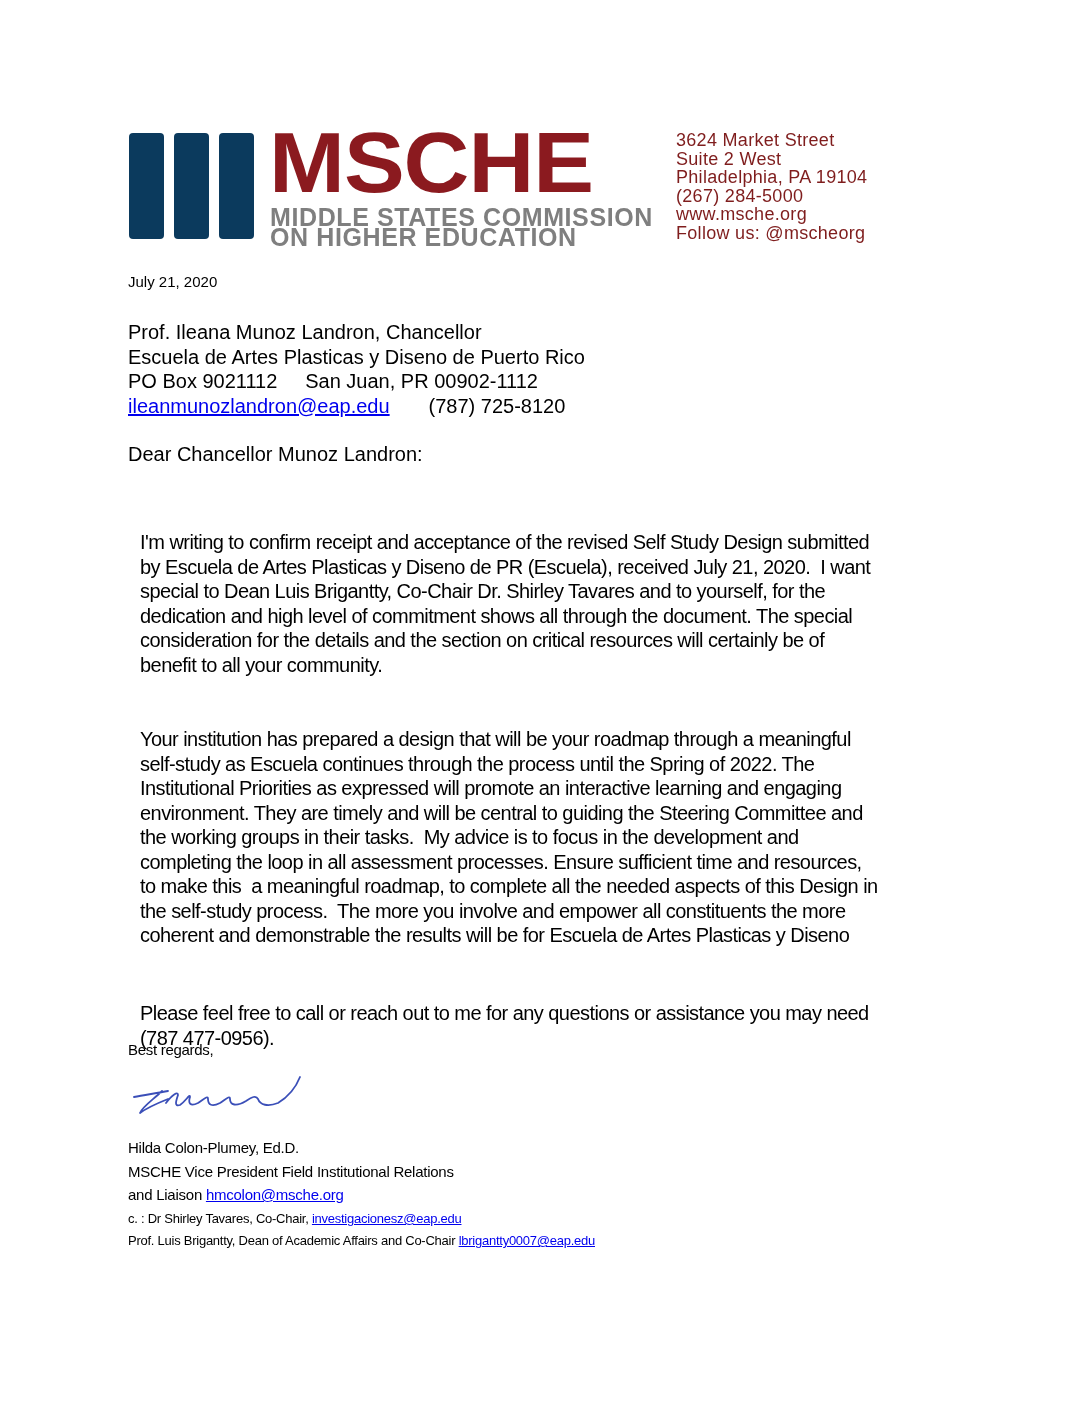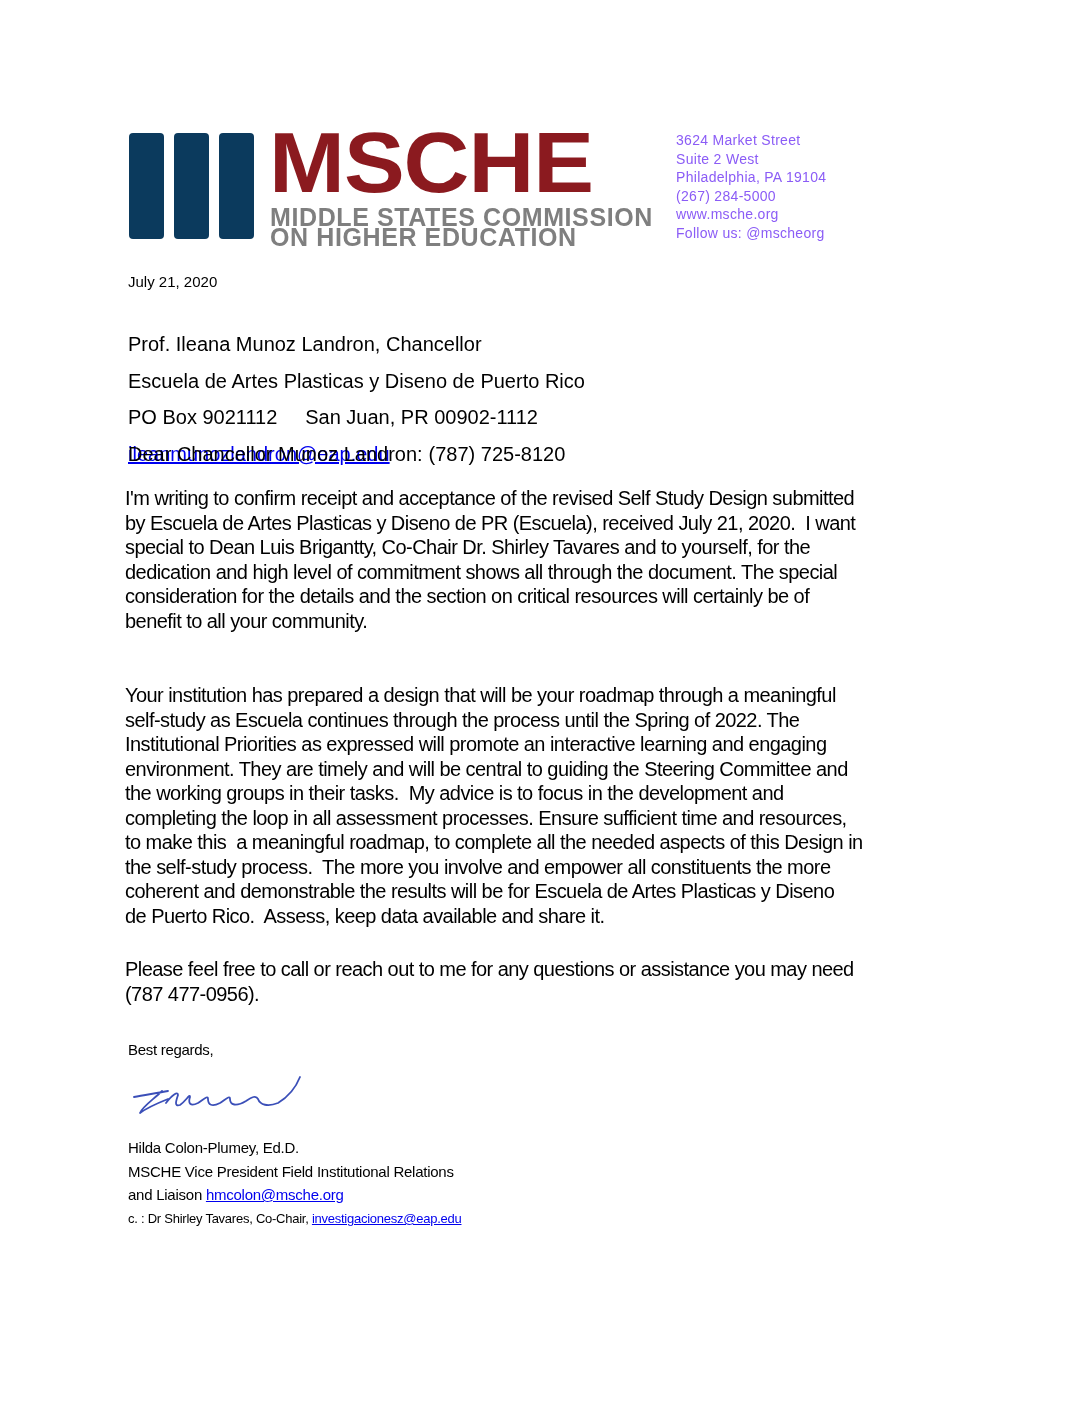--- a/index.html
+++ b/index.html
@@ -11,31 +11,31 @@
   .logo { position: absolute; left: 129px; top: 133px; height: 108px; width: 520px; }
   .bar { position: absolute; top: 0; width: 35px; height: 106px; background: #0b3a5d; border-radius: 4px; }
   .bar.b1 { left: 0; } .bar.b2 { left: 45px; } .bar.b3 { left: 90px; }
   .wordmark { position: absolute; left: 140px; top: -14px; font-family: "Liberation Sans", sans-serif;
               font-weight: bold; font-size: 86px; color: #8b1a1f; letter-spacing: -1px; line-height: 1;
               transform: scaleX(1.06); transform-origin: left top; }
   .subtitle { position: absolute; left: 141px; font-weight: bold; font-size: 25px; color: #7f7f7f;
               letter-spacing: 0.6px; line-height: 1; white-space: nowrap; }
   .subtitle.s1 { top: 72px; } .subtitle.s2 { top: 92px; }
 
-  .addr { position: absolute; left: 676px; top: 131px; font-size: 14px; line-height: 18.6px; color: #8b5cf6; letter-spacing: 0.3px; }
+  .addr { position: absolute; left: 676px; top: 131px; font-size: 18px; line-height: 18.6px; color: #7f1d1d; letter-spacing: 0.3px; }
   .addr div { white-space: nowrap; }
 
   
   .date { position: absolute; left: 128px; top: 273px; font-size: 15px; }
   .recipient { position: absolute; left: 128px; top: 320px; font-size: 20px; line-height: 24.5px; }
-  .recipient div { white-space: pre; margin-top: 12px; }
+  .recipient div { white-space: pre; }
   a, .link { color: #0000ee; text-decoration: underline; }
   .salutation { position: absolute; left: 128px; top: 443px; font-size: 20px; }
 
-  .para { position: absolute; left: 125px; width: 840px; font-size: 20px; line-height: 24.5px; letter-spacing: -0.55px; }
+  .para { position: absolute; left: 140px; width: 840px; font-size: 20px; line-height: 24.5px; letter-spacing: -0.55px; margin-top: 44px; }
   .para div { white-space: pre; }
   .p1 { top: 486px; }
   .p2 { top: 683px; }
   .p3 { top: 957px; }
 
   .closing { position: absolute; left: 128px; top: 1041px; font-size: 15px; letter-spacing: -0.3px; }
   .signature { position: absolute; left: 128px; top: 1073px; width: 190px; height: 45px; }
 
   .sigblock { position: absolute; left: 128px; top: 1136px; font-size: 15px; line-height: 23.5px; letter-spacing: -0.25px; }
   .sigblock div { white-space: nowrap; }
@@ -88,21 +88,20 @@
   <div class="para p2">
     <div>Your institution has prepared a design that will be your roadmap through a meaningful</div>
     <div>self-study as Escuela continues through the process until the Spring of 2022. The</div>
     <div>Institutional Priorities as expressed will promote an interactive learning and engaging</div>
     <div>environment. They are timely and will be central to guiding the Steering Committee and</div>
     <div>the working groups in their tasks.  My advice is to focus in the development and</div>
     <div>completing the loop in all assessment processes. Ensure sufficient time and resources,</div>
     <div>to make this  a meaningful roadmap, to complete all the needed aspects of this Design in</div>
     <div>the self-study process.  The more you involve and empower all constituents the more</div>
     <div>coherent and demonstrable the results will be for Escuela de Artes Plasticas y Diseno</div>
-    <div>de Puerto Rico.  Assess, keep data available and share it.</div>
   </div>
 
   <div class="para p3">
     <div>Please feel free to call or reach out to me for any questions or assistance you may need</div>
     <div>(787 477-0956).</div>
   </div>
 
   <div class="closing">Best regards,</div>
 
   <svg class="signature" viewBox="0 0 190 45" xmlns="http://www.w3.org/2000/svg">
@@ -110,15 +109,16 @@
   </svg>
 
   <div class="sigblock">
     <div>Hilda Colon-Plumey, Ed.D.</div>
     <div>MSCHE Vice President Field Institutional Relations</div>
     <div><span>and Liaison </span><span class="link">hmcolon@msche.org</span></div>
   </div>
 
   <div class="cc">
     <div><span>c. : Dr Shirley Tavares, Co-Chair, </span><span class="link">investigacionesz@eap.edu</span></div>
+    <div><span>Prof. Luis Brigantty, Dean of Academic Affairs and Co-Chair </span><span class="link">lbrigantty0007@eap.edu</span></div>
   </div>
 
 </div>
 
 </body></html>

